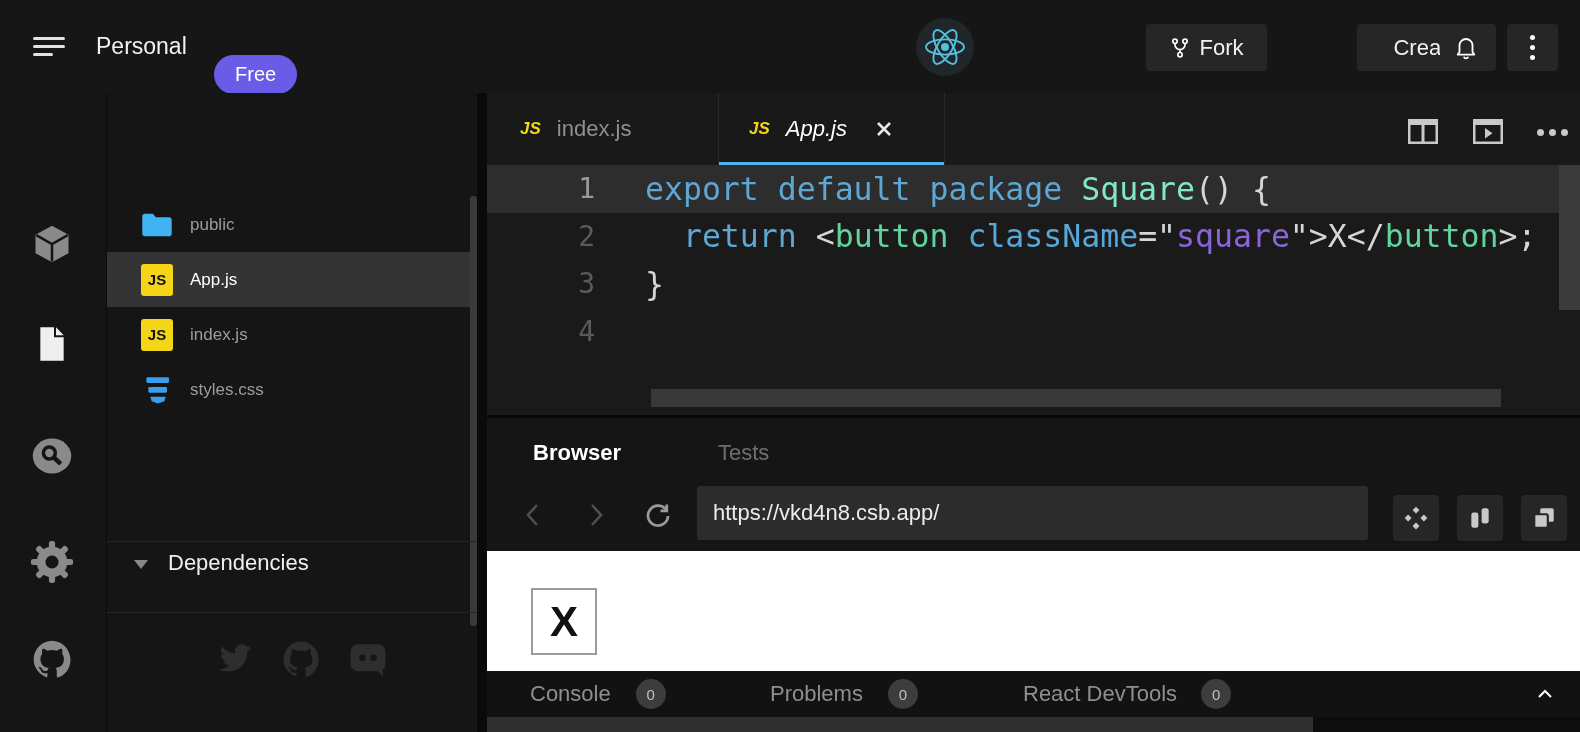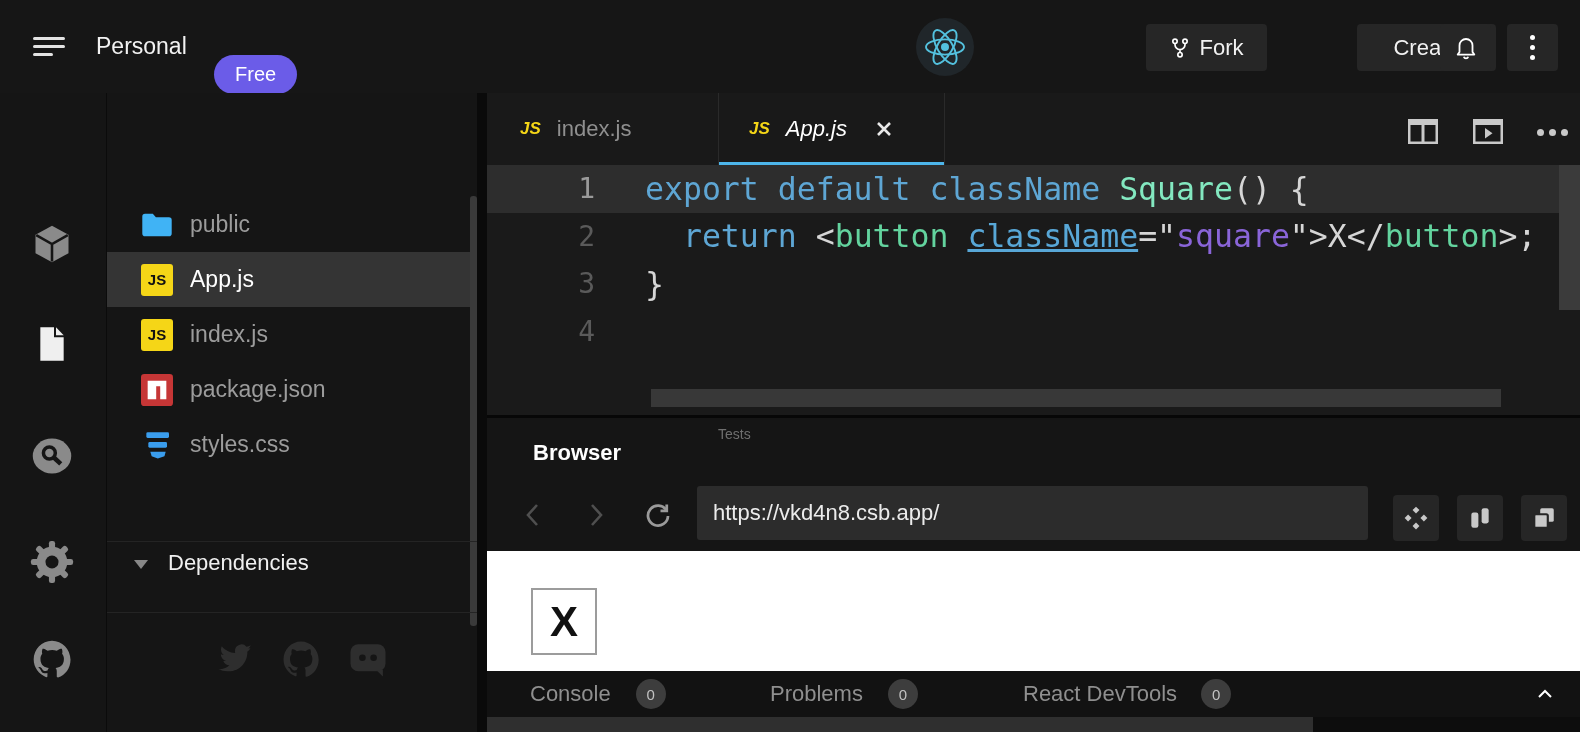--- a/index.html
+++ b/index.html
@@ -45,21 +45,21 @@
   #files-header .tri-down { position:absolute; left:27px; top:30px; }
   #files-title { position:absolute; left:61px; top:21px; font-size:22px; font-weight:500; color:#fafafa; }
   .fh-icon { position:absolute; top:23px; width:26px; height:26px; color:#9a9a9a; cursor:pointer;
     display:flex; align-items:center; justify-content:center; }
   #fh-down { left:180px; } #fh-up { left:228px; } #fh-newfile { left:274px; } #fh-newfolder { left:318px; }
 
   #file-list { position:absolute; left:0; top:104px; width:370px; }
   .file-row { height:55px; display:flex; align-items:center; padding-left:33px; gap:16px; cursor:pointer; }
   .file-row.selected { background:#343434; }
   .file-row .f-icon { width:34px; height:34px; display:flex; align-items:center; justify-content:center; }
-  .file-row .f-label { font-size:23px; color:#9c9c9c; }
+  .file-row .f-label { font-size:17px; color:#9c9c9c; }
   .file-row.selected .f-label { color:#fff; }
   .js-badge { width:32px; height:32px; border-radius:3px; background:var(--c-js); color:#111;
     font-weight:700; font-size:15px; display:flex; align-items:center; justify-content:center; }
   #files-scrollbar { position:absolute; left:363px; top:103px; width:7px; height:430px; background:#3a3a3a;
     border-radius:3px; cursor:pointer; }
 
   #deps-divider-top { position:absolute; left:0; top:448px; width:370px; height:1px; background:#242424; }
   #deps-header .tri-down { position:absolute; left:27px; top:467px; }
   #deps-title { position:absolute; left:61px; top:457px; font-size:22px; font-weight:500; color:#f0f0f0; }
   #deps-divider-bottom { position:absolute; left:0; top:519px; width:370px; height:1px; background:#242424; }
@@ -89,31 +89,31 @@
     cursor:text; }
   #active-line { position:absolute; left:0; top:0; width:1072px; height:48px; background:#2d2d2d; }
   .code-line { position:absolute; left:0; width:1060px; height:47.5px; display:flex; align-items:center;
     font-family:"DejaVu Sans Mono", monospace; }
   .gutter { width:108px; text-align:right; font-size:28px; color:#5a5a5a; flex:none; }
   .code-line.active .gutter { color:#9a9a9a; }
   .code-text { position:absolute; left:158px; font-size:31.5px; white-space:pre; }
   .tok-keyword { color:var(--c-keyword); }
   .tok-component { color:var(--c-component); }
   .tok-tag { color:var(--c-tag); }
-  .tok-attr { color:var(--c-attr);text-decoration:underline; }
+  .tok-attr { color:var(--c-attr); }
   .tok-string { color:var(--c-string); }
   .tok-plain { color:#d6d6d6; }
   #v-scrollbar { position:absolute; right:0; top:0; width:21px; height:145px; background:#3b3b3b; cursor:pointer; }
   #h-scrollbar { position:absolute; left:164px; top:224px; width:850px; height:18px; background:#383838; cursor:pointer; }
 
   
   #browser { position:absolute; left:487px; top:415px; width:1093px; height:136px; background:#151515;
     border-top:3px solid #070707; }
   #browser-tab { position:absolute; left:46px; top:22px; font-size:22px; font-weight:700; color:#fff; cursor:pointer; }
-  #tests-tab { position:absolute; left:231px; top:8px; font-size:14px; color:#6f6f6f; cursor:pointer;text-align:right; }
+  #tests-tab { position:absolute; left:231px; top:22px; font-size:22px; color:#6f6f6f; cursor:pointer;text-align:right; }
   .nav-icon { position:absolute; top:83px; width:28px; height:28px; cursor:pointer; }
   #nav-back { left:33px; color:#4f4f4f; }
   #nav-fwd { left:96px; color:#4f4f4f; }
   #nav-refresh { left:156px; color:#9a9a9a; }
   #url-input { position:absolute; left:210px; top:68px; width:671px; height:54px; background:#2c2c2c;
     border:none; border-radius:3px; color:#ececec; font-size:22px; font-family:inherit; padding:0 16px; }
   .url-btn { position:absolute; top:77px; width:46px; height:46px; background:#262626; border:none;
     border-radius:4px; color:#c9c9c9; cursor:pointer; display:flex; align-items:center; justify-content:center; }
   #btn-devtools { left:906px; } #btn-columns { left:970px; } #btn-newwindow { left:1034px; }
 
@@ -251,31 +251,20 @@
           <span class="f-label">App.js</span>
         </div>
         <div class="file-row">
           <span class="f-icon">
             <span class="js-badge">JS</span>
           </span>
           <span class="f-label">index.js</span>
         </div>
         <div class="file-row">
           <span class="f-icon">
-            <span style="color:var(--c-npm)">
-              <svg width="32" height="32" viewBox="0 0 24 24">
-                <rect width="24" height="24" rx="2.5" fill="currentColor"></rect>
-                <path d="M5 5 h14 v14 h-4.6 V9.2 h-3 V19 H5 Z" fill="#fff"></path>
-              </svg>
-            </span>
-          </span>
-          <span class="f-label">package.json</span>
-        </div>
-        <div class="file-row">
-          <span class="f-icon">
             <span style="color:var(--c-css)">
               <svg width="32" height="32" viewBox="0 0 24 24" fill="currentColor">
                 <rect x="4" y="2.5" width="17" height="4.2" rx="1"></rect>
                 <rect x="5.5" y="9.8" width="14" height="4.2" rx="1"></rect>
                 <path d="M7 17 h11.5 l-.9 3.4 -5 1.8 -4.6 -1.8 z"></path>
               </svg>
             </span>
           </span>
           <span class="f-label">styles.css</span>
         </div>
@@ -346,21 +335,21 @@
         <b></b>
         <b></b>
       </span>
   </div>
 
   <div id="code-area">
     <div id="active-line"></div>
     <div id="code-lines">
         <div class="code-line active" style="top: 0px;">
           <span class="gutter">1</span>
-          <span class="code-text"><span class="tok-keyword">export default className</span><span class="tok-plain"> </span><span class="tok-component">Square</span><span class="tok-plain">() {</span></span>
+          <span class="code-text"><span class="tok-keyword">export default package</span><span class="tok-plain"> </span><span class="tok-component">Square</span><span class="tok-plain">() {</span></span>
         </div>
         <div class="code-line" style="top: 47.5px;">
           <span class="gutter">2</span>
           <span class="code-text"><span class="tok-plain">  </span><span class="tok-keyword">return</span><span class="tok-plain"> &lt;</span><span class="tok-tag">button</span><span class="tok-plain"> </span><span class="tok-attr">className</span><span class="tok-plain">="</span><span class="tok-string">square</span><span class="tok-plain">"&gt;X&lt;/</span><span class="tok-tag">button</span><span class="tok-plain">&gt;;</span></span>
         </div>
         <div class="code-line" style="top: 95px;">
           <span class="gutter">3</span>
           <span class="code-text"><span class="tok-plain">}</span></span>
         </div>
         <div class="code-line" style="top: 142.5px;">

